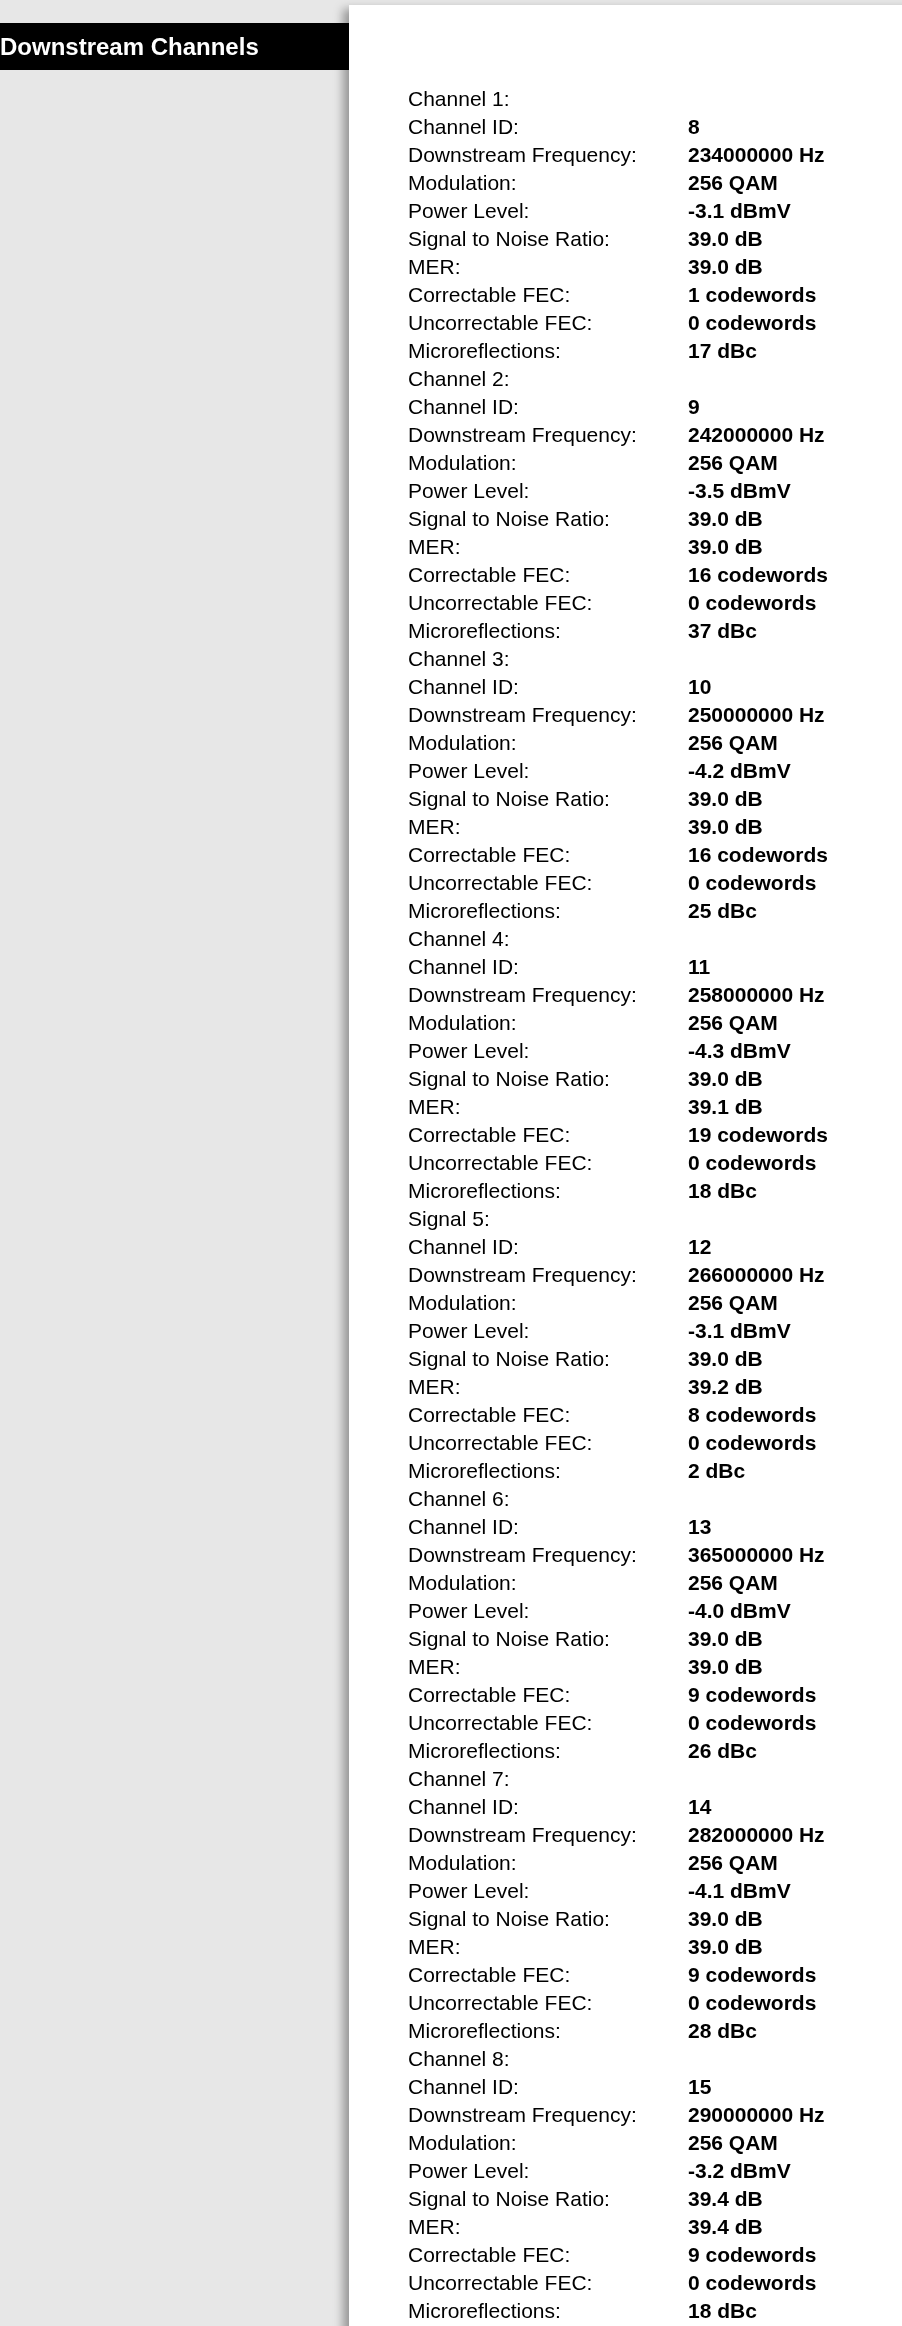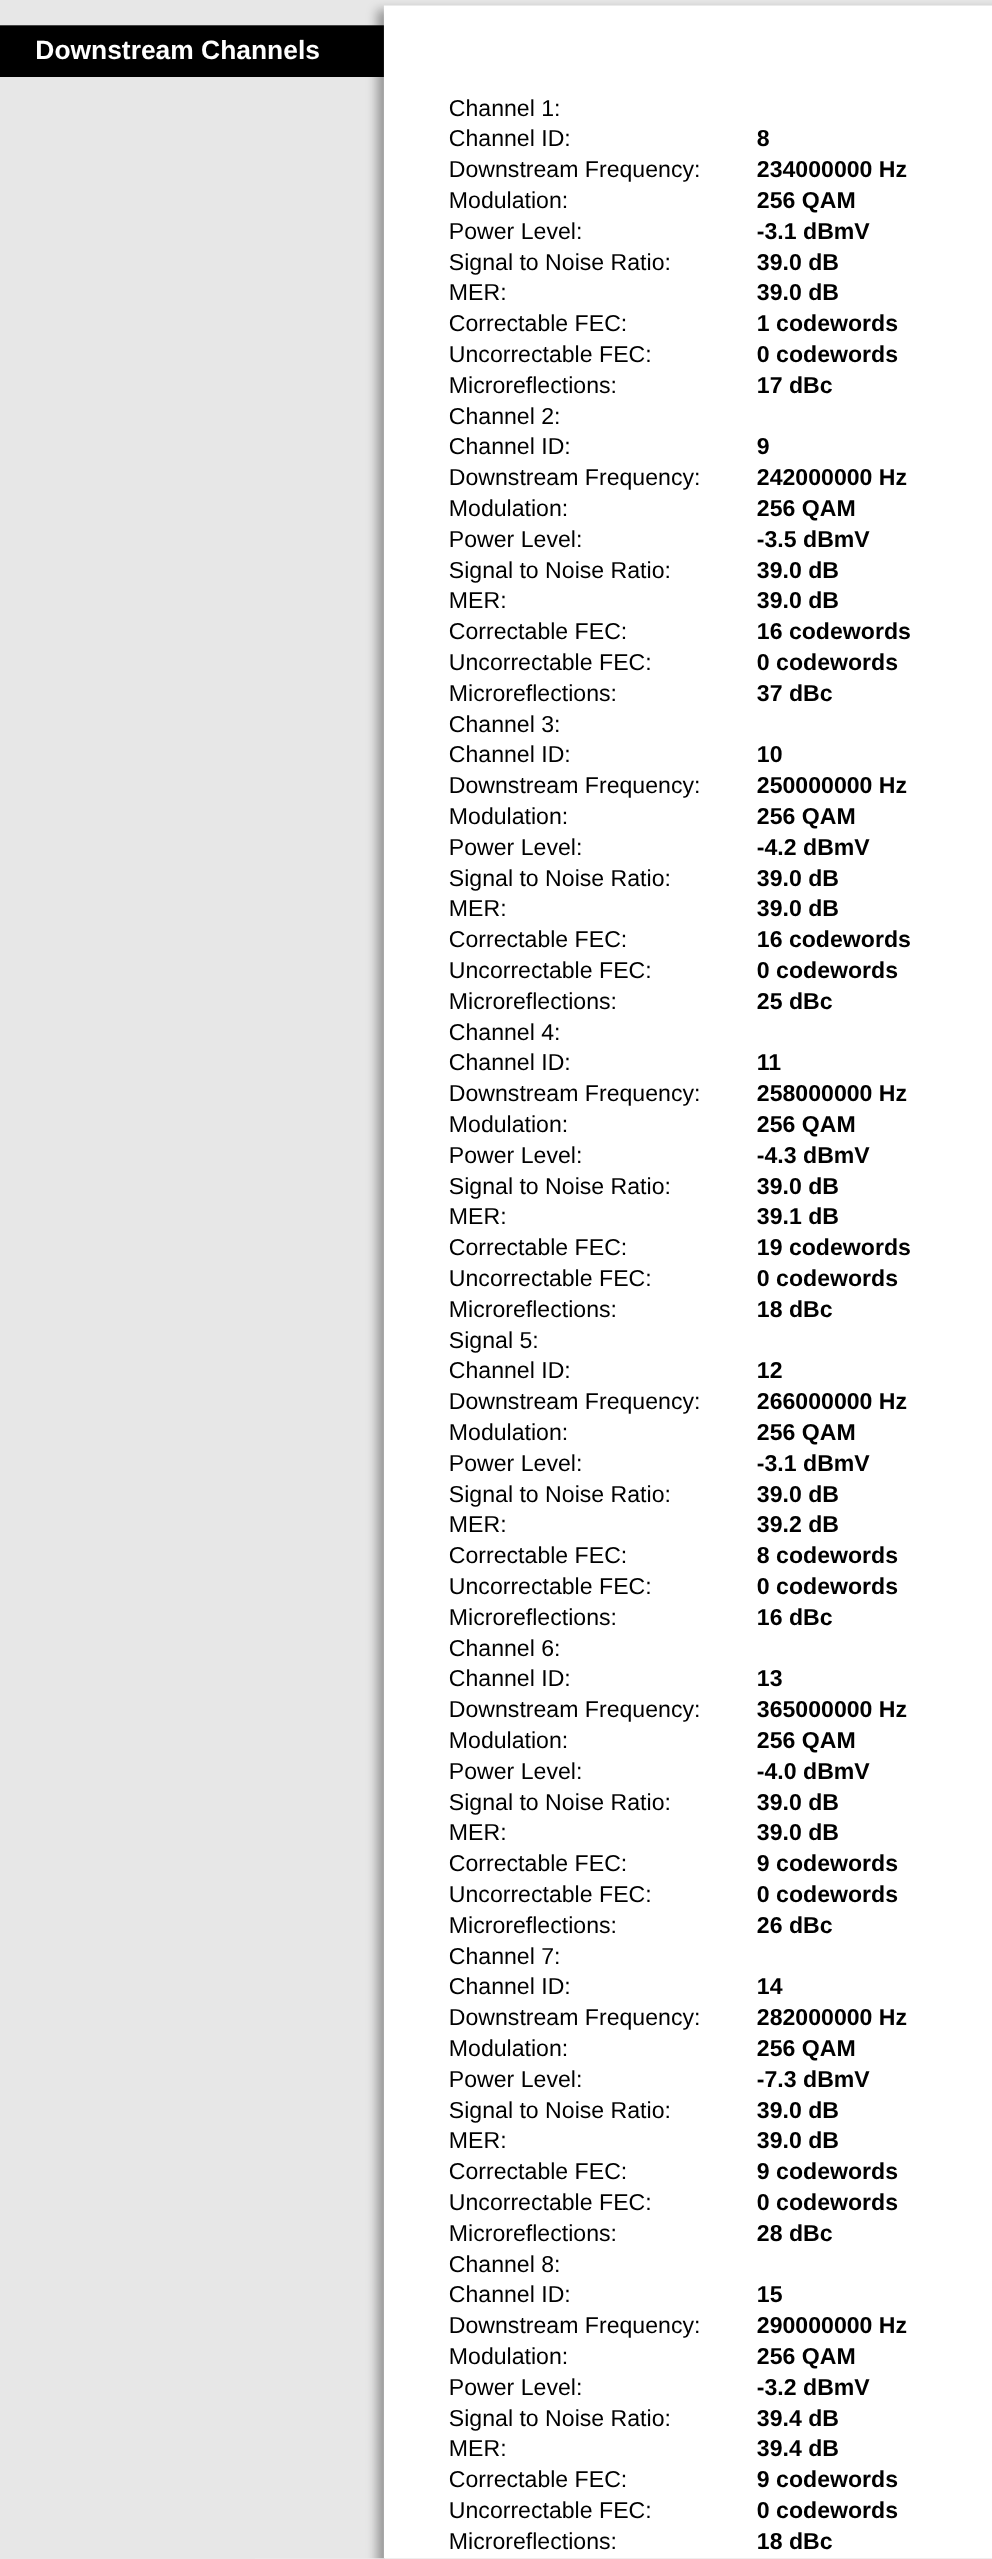--- a/index.html
+++ b/index.html
@@ -34,21 +34,21 @@
   .section-bar {
     position: absolute;
     left: 0;
     top: 23px;
     width: 349px;
     height: 47px;
     background: var(--header-bg);
     color: var(--header-text);
     display: flex;
     align-items: center;
-    justify-content: center;
+    justify-content: flex-start;
     padding-right: 26px;
     font-size: 24px;
     font-weight: bold;
     z-index: 2;
   }
   .content {
     padding: 80px 0 0 59px;
   }
   .row {
     display: flex;
@@ -319,21 +319,21 @@
     <span class="value">8 codewords</span>
   </div>
 
   <div class="row">
     <span class="label">Uncorrectable FEC:</span>
     <span class="value">0 codewords</span>
   </div>
 
   <div class="row">
     <span class="label">Microreflections:</span>
-    <span class="value">16 dBc</span>
+    <span class="value">2 dBc</span>
   </div>
 </section>
 
   <section class="channel">
     <div class="row">
       <span class="channel-title">Channel 6:</span>
     </div>
 
   <div class="row">
     <span class="label">Channel ID:</span>
@@ -396,21 +396,21 @@
     <span class="value">282000000 Hz</span>
   </div>
 
   <div class="row">
     <span class="label">Modulation:</span>
     <span class="value">256 QAM</span>
   </div>
 
   <div class="row">
     <span class="label">Power Level:</span>
-    <span class="value">-7.3 dBmV</span>
+    <span class="value">-4.1 dBmV</span>
   </div>
 
   <div class="row">
     <span class="label">Signal to Noise Ratio:</span>
     <span class="value">39.0 dB</span>
   </div>
 
   <div class="row">
     <span class="label">MER:</span>
     <span class="value">39.0 dB</span>

